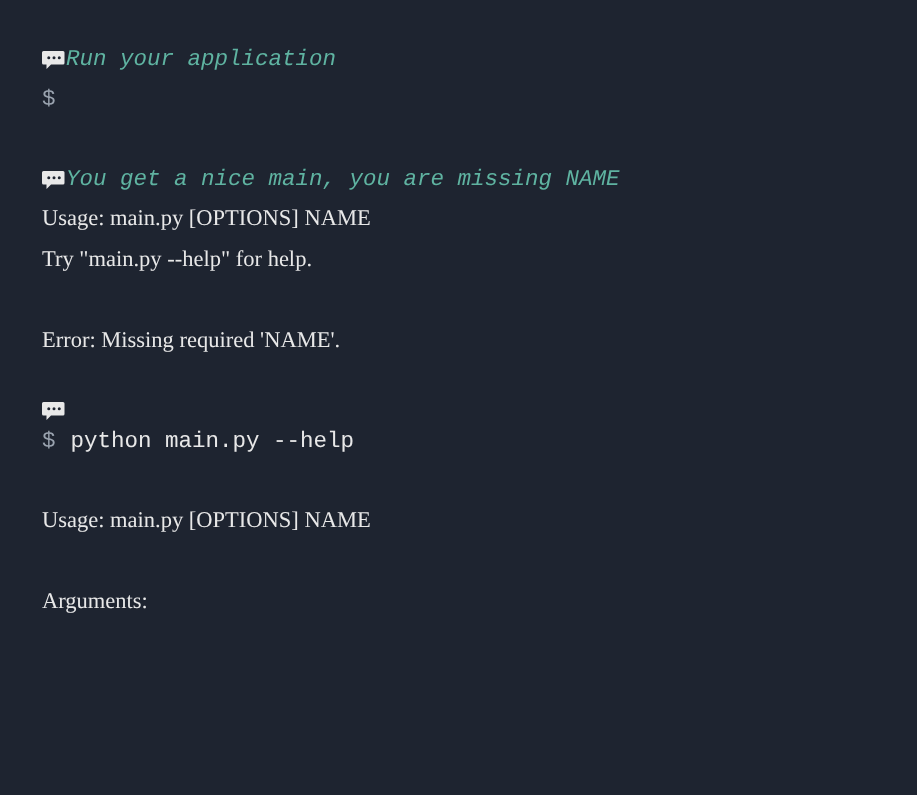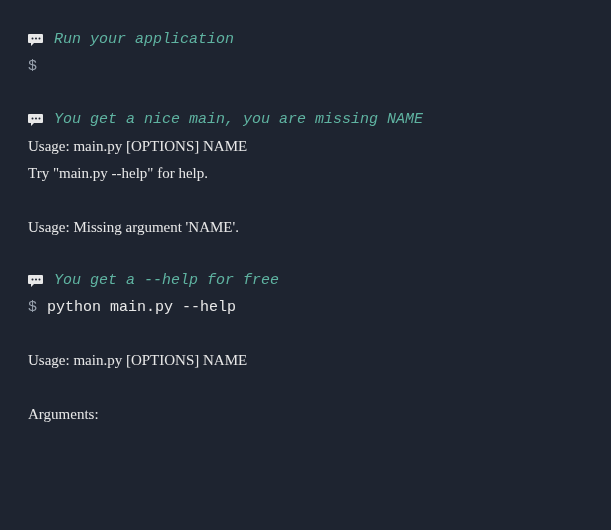--- a/index.html
+++ b/index.html
@@ -19,21 +19,20 @@
       overflow: hidden;
     }
     .block {
       margin-bottom: 26px;
     }
     .comment-line {
       color: #5fb3a1;
       font-style: italic;
       display: flex;
       align-items: center;
-      gap: 10px;
     }
     .comment-icon {
       display: inline-flex;
       font-style: normal;
     }
     .comment-icon svg {
       width: 16px;
       height: 14px;
     }
     .cmd-line {
@@ -87,34 +86,33 @@
         <circle cx="4.5" cy="5.5" r="1" fill="#1e2430"></circle>
         <circle cx="8" cy="5.5" r="1" fill="#1e2430"></circle>
         <circle cx="11.5" cy="5.5" r="1" fill="#1e2430"></circle>
       </svg>
     </span>
     <span>You get a nice main, you are missing NAME</span>
   </div>
   <div class="output">Usage: main.py [OPTIONS] NAME</div>
   <div class="output">Try "main.py --help" for help.</div>
   <div class="out-gap"></div>
-  <div class="output">Usage: Missing argument 'NAME'.</div>
+  <div class="output">Error: Missing required 'NAME'.</div>
 </div>
 
 <div class="block">
   <div class="comment-line">
     <span class="comment-icon">
       <svg viewBox="0 0 16 14">
         <path d="M1 1 h13 a1 1 0 0 1 1 1 v7 a1 1 0 0 1 -1 1 h-8 l-3 3 v-3 h-2 a1 1 0 0 1 -1 -1 v-7 a1 1 0 0 1 1 -1 z" fill="#e8e8e8"></path>
         <circle cx="4.5" cy="5.5" r="1" fill="#1e2430"></circle>
         <circle cx="8" cy="5.5" r="1" fill="#1e2430"></circle>
         <circle cx="11.5" cy="5.5" r="1" fill="#1e2430"></circle>
       </svg>
     </span>
-    <span>You get a --help for free</span>
   </div>
   <div class="cmd-line">
     <span class="prompt">$</span>
     <span>python main.py --help</span>
   </div>
 </div>
 
 <div class="block">
   <div class="output">Usage: main.py [OPTIONS] NAME</div>
   <div class="out-small-gap"></div>

